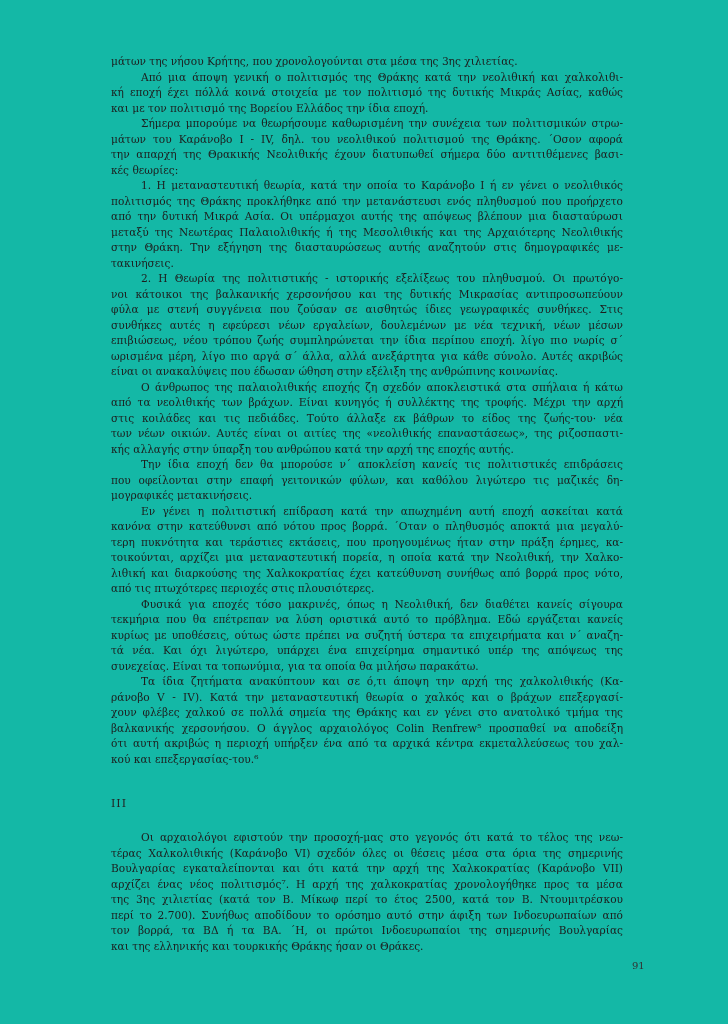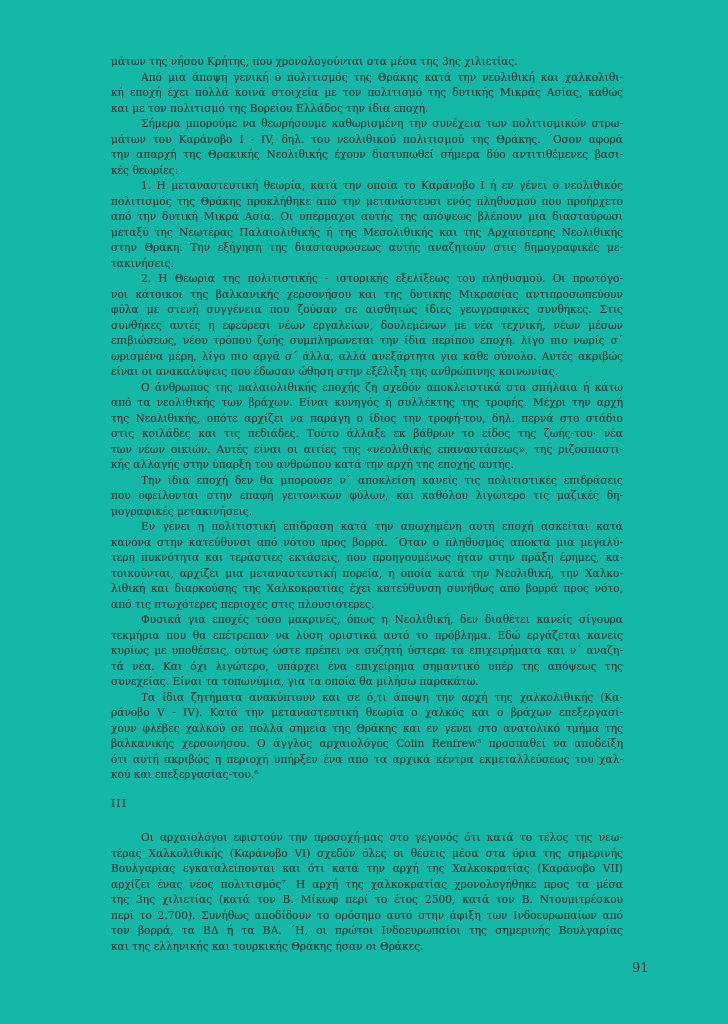--- a/index.html
+++ b/index.html
@@ -25,21 +25,21 @@
   .line.last { text-align-last: left; }
   .line.indent { padding-left: 30px; }
   .heading {
     position: absolute; left: 111px; width: 512px; top: 797px;
     text-align: left;
     font-family: "DejaVu Serif", serif; font-size: 11px; color: #222;
     letter-spacing: 1px;
   }
   .page-number {
     position: absolute; left: 632px; top: 960px;
-    font-family: "DejaVu Serif", serif; font-size: 13px; color: #333;
+    font-family: "DejaVu Serif", serif; font-size: 10px; color: #333;
   }
 </style>
 </head>
 <body>
 
 <div class="page">
   <div class="text block1" id="block1">
       <div class="line last">μάτων της νήσου Κρήτης, που χρονολογούνται στα μέσα της 3ης χιλιετίας.</div>
       <div class="line indent">Από  μια άποψη γενική ο πολιτισμός της Θράκης κατά την νεολιθική και χαλκολιθι-</div>
       <div class="line">κή εποχή έχει πόλλά κοινά στοιχεία με τον πολιτισμό της δυτικής Μικράς Ασίας, καθώς</div>
@@ -56,21 +56,20 @@
       <div class="line last">τακινήσεις.</div>
       <div class="line indent">2. Η Θεωρία της πολιτιστικής - ιστορικής εξελίξεως του πληθυσμού.  Οι πρωτόγο-</div>
       <div class="line">νοι κάτοικοι της βαλκανικής  χερσονήσου και της δυτικής Μικρασίας αντιπροσωπεύουν</div>
       <div class="line">φύλα με στενή συγγένεια που ζούσαν σε αισθητώς ίδιες γεωγραφικές  συνθήκες. Στις</div>
       <div class="line">συνθήκες αυτές η εφεύρεσι νέων εργαλείων, δουλεμένων  με νέα τεχνική, νέων μέσων</div>
       <div class="line">επιβιώσεως, νέου τρόπου ζωής συμπληρώνεται την ίδια περίπου εποχή. λίγο πιο νωρίς σ΄</div>
       <div class="line">ωρισμένα μέρη, λίγο πιο αργά σ΄ άλλα, αλλά ανεξάρτητα για κάθε σύνολο. Αυτές ακριβώς</div>
       <div class="line last">είναι οι ανακαλύψεις που έδωσαν ώθηση στην εξέλιξη της ανθρώπινης κοινωνίας.</div>
       <div class="line indent">Ο άνθρωπος της παλαιολιθικής εποχής ζη σχεδόν αποκλειστικά στα σπήλαια ή κάτω</div>
       <div class="line">από τα νεολιθικής των βράχων. Είναι κυνηγός ή συλλέκτης της τροφής. Μέχρι την αρχή</div>
-      <div class="line">της Νεολιθικής, οπότε αρχίζει να παράγη ο ίδιος την τροφή-του, δηλ. περνά στο στάδιο</div>
       <div class="line">στις κοιλάδες και τις πεδιάδες. Τούτο άλλαξε εκ  βάθρων το είδος της ζωής-του· νέα</div>
       <div class="line">των νέων οικιών. Αυτές είναι οι αιτίες της «νεολιθικής επαναστάσεως», της ριζοσπαστι-</div>
       <div class="line last">κής αλλαγής στην ύπαρξη του ανθρώπου κατά την αρχή της εποχής αυτής.</div>
       <div class="line indent">Την ίδια εποχή δεν θα μπορούσε  ν΄ αποκλείση κανείς τις πολιτιστικές επιδράσεις</div>
       <div class="line">που οφείλονται στην επαφή γειτονικών φύλων, και καθόλου  λιγώτερο τις μαζικές δη-</div>
       <div class="line last">μογραφικές μετακινήσεις.</div>
       <div class="line indent">Εν γένει η πολιτιστική επίδραση κατά την απωχημένη αυτή εποχή ασκείται κατά</div>
       <div class="line">κανόνα στην  κατεύθυνσι από νότου προς βορρά. ΄Οταν ο πληθυσμός αποκτά μια μεγαλύ-</div>
       <div class="line">τερη πυκνότητα και τεράστιες εκτάσεις, που προηγουμένως ήταν στην πράξη έρημες, κα-</div>
       <div class="line">τοικούνται, αρχίζει μια μεταναστευτική πορεία, η οποία κατά την Νεολιθική, την Χαλκο-</div>

